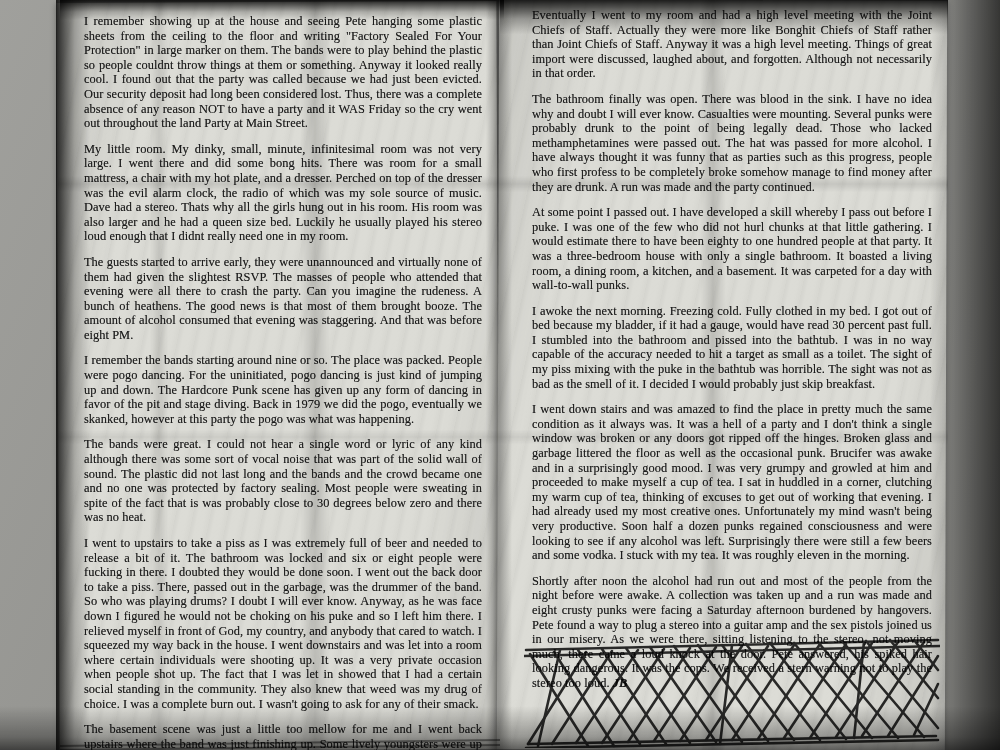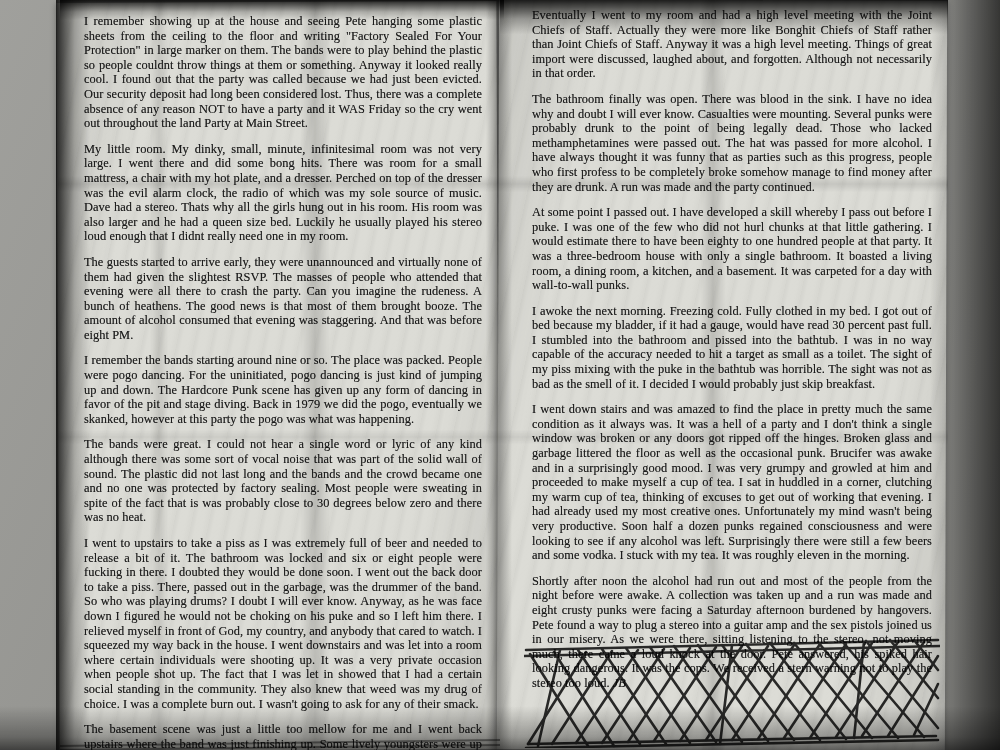--- a/index.html
+++ b/index.html
@@ -82,21 +82,21 @@
     line-height: 14.6px;
     color: #1b1b1b;
     text-align: justify;
     letter-spacing: 0.05px;
     text-shadow: 0 0 0.6px rgba(0,0,0,0.45);
   }
   p.para:last-child { margin-bottom: 0; }
 
   .sig {
     font-style: italic;
-    font-weight: normal;
+    font-weight: bold;
   }
 
   
   .smudge {
     position: absolute;
     pointer-events: none;
     mix-blend-mode: multiply;
   }
   #smudge-top-left {
     left: 60px;

